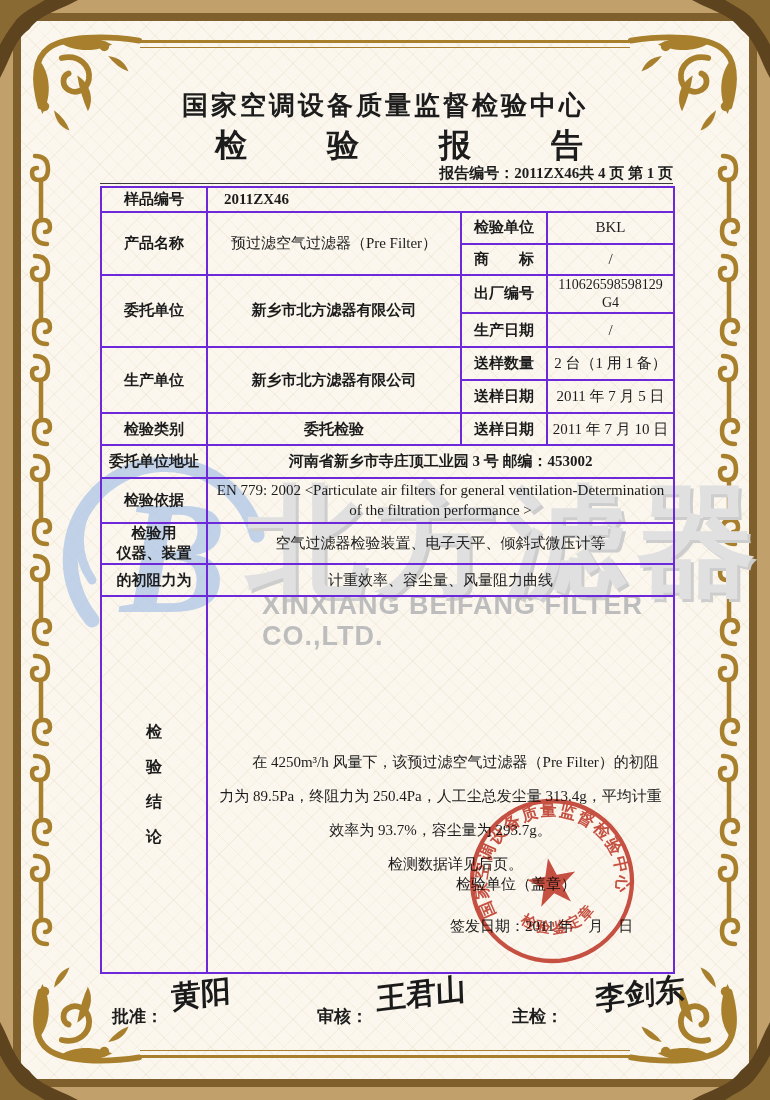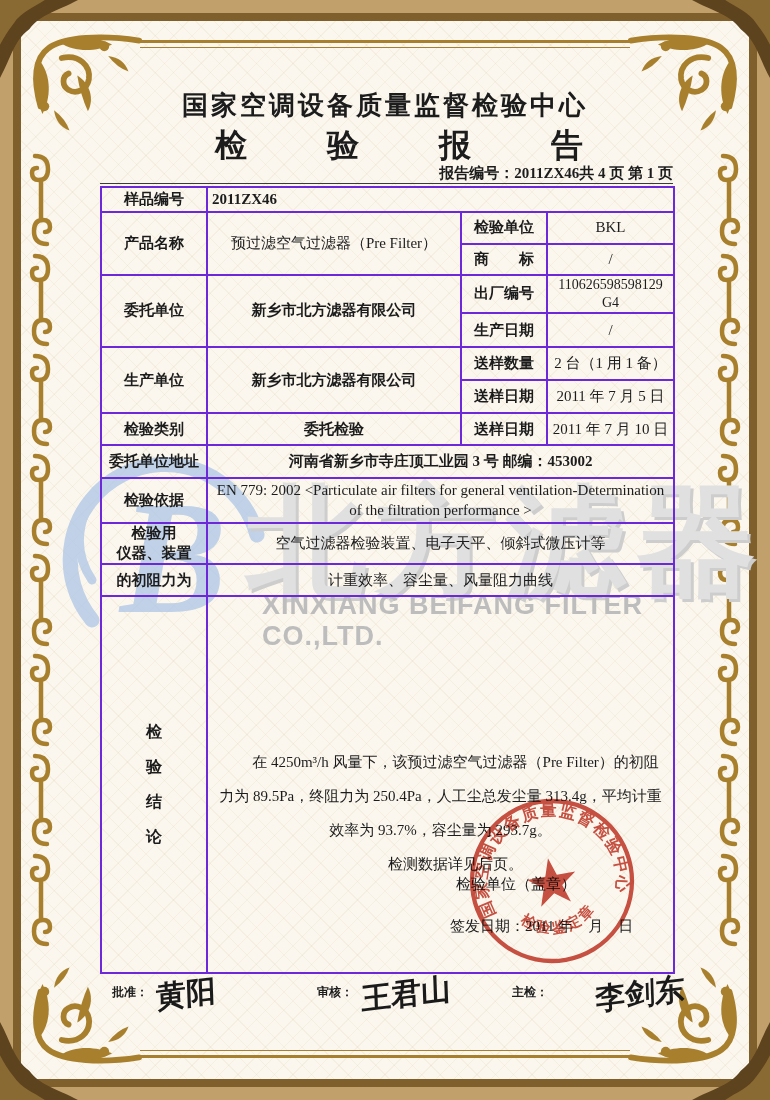--- a/index.html
+++ b/index.html
@@ -46,21 +46,21 @@
   .concl-p1{margin:56px 8px 0 8px;text-indent:2em;font-size:15px;line-height:34px;}
   .concl-p2{margin:0 8px;text-indent:2em;font-size:15px;line-height:34px;}
   .seal-unit{position:absolute;left:248px;top:278px;font-size:15px;white-space:nowrap;}
   .issue-date{position:absolute;left:242px;top:320px;font-size:15px;white-space:nowrap;}
   
   .stamp{position:absolute;left:466px;top:795px;width:172px;height:172px;z-index:5;
          transform:rotate(-10deg);opacity:.88;mix-blend-mode:multiply;}
   
   .sig-row{position:absolute;left:100px;top:972px;width:585px;display:flex;z-index:3;}
   .sig-group{display:flex;align-items:flex-start;}
-  .sig-label{font-size:12px;font-weight:bold;padding-top:12px;white-space:nowrap;}
+  .sig-label{font-size:17px;font-weight:bold;padding-top:12px;white-space:nowrap;margin-top:21px;}
   .sig-name{font-size:30px;font-weight:bold;transform:rotate(-7deg) skewX(-5deg);
             margin:2px 0 0 8px;white-space:nowrap;color:#1a1a1a;}
   .g1{margin-left:12px;width:205px;} .g2{width:195px;} .g3{flex:1;justify-content:space-between;}
 </style>
 </head>
 <body>
 
 <div class="page">
 
   <div class="band-brown"></div>
@@ -203,21 +203,21 @@
   <table class="rpt">
     <colgroup>
         <col style="width:106px">
         <col style="width:254px">
         <col style="width:86px">
         <col style="width:127px">
       </colgroup>
     <tbody>
         <tr class="h25">
       <td class="bold">样品编号</td>
-      <td colspan="3" style="text-align:left;padding-left:4px;font-weight:bold">2011ZX46</td>
+      <td colspan="3" style="text-align:left;padding-left:16px;font-weight:bold">2011ZX46</td>
     </tr>
     <tr class="h32">
       <td class="bold" rowspan="2">产品名称</td>
       <td rowspan="2">预过滤空气过滤器（Pre Filter）</td>
       <td class="bold">检验单位</td>
       <td>BKL</td>
     </tr>
     <tr class="h31">
       <td class="bold">商　　标</td>
       <td>/</td>

